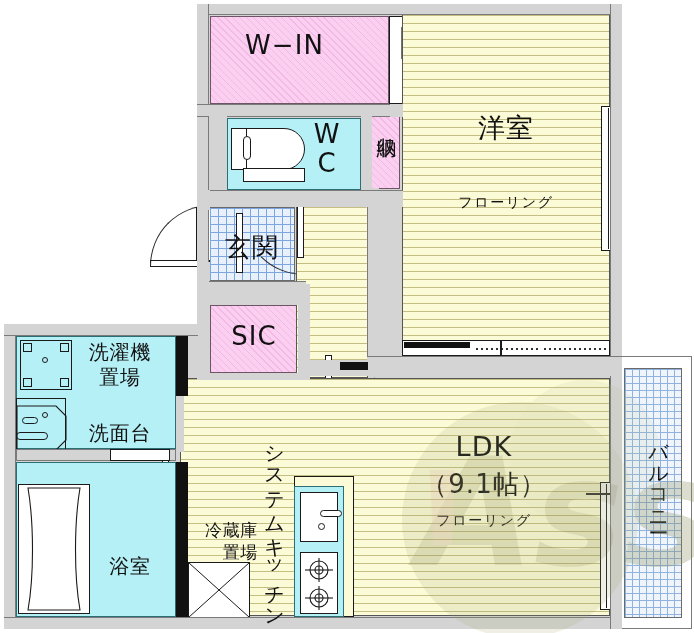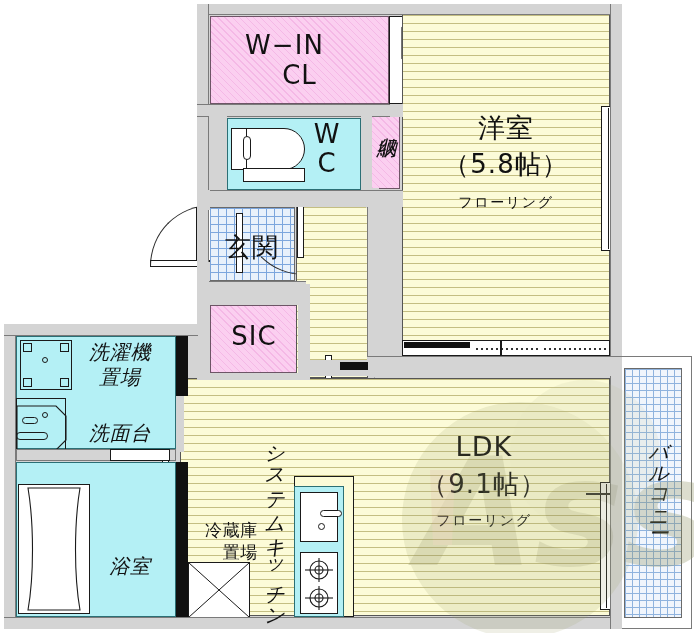--- a/index.html
+++ b/index.html
@@ -75,21 +75,21 @@
   .lbl.vert{
     writing-mode:vertical-rl;
     text-orientation:upright;
     white-space:nowrap;
     letter-spacing:.02em;
   }
   .t-room{font-size:27px;}
   .t-sub{font-size:26px;}
   .t-mat{font-size:14px;letter-spacing:.12em;}
   .t-big{font-size:26px;font-weight:400;}
-  .t-mid{font-size:20px;font-style:italic;}
+  .t-mid{font-size:20px;}
   .t-sm{font-size:17px;text-align:right;}
   .t-wc{font-size:26px;line-height:1.0;}
 
   
   .fix{position:absolute;box-sizing:border-box;border:1px solid #1a1a1a;background:#ffffff;}
   .fix-t{position:absolute;box-sizing:border-box;border:1px solid #1a1a1a;background:transparent;}
 
   
   .arc{position:absolute;border:1px solid #2a2a2a;border-radius:50%;background:transparent;}
   .arc-br{border-color:transparent #2a2a2a #2a2a2a transparent;}
@@ -130,42 +130,40 @@
 
   <div class="abs wall-out" style="left:4px;top:324px;width:618px;height:305px;"></div>
 
   <div class="abs wall-out" style="left:614px;top:356px;width:78px;height:273px;background:#ffffff;"></div>
 
   <div class="abs balc" style="left:624px;top:368px;width:58px;height:250px;"></div>
   <div class="lbl vert t-mid" style="left:636px;top:430px;width:34px;">バルコニー</div>
 
   <div class="abs pink" style="left:210px;top:16px;width:179px;height:88px;"></div>
   <div class="lbl t-big" style="left:210px;top:31px;width:149px;">W−IN</div>
-  <div class="lbl t-big" style="left:210px;top:61px;width:179px;">CL</div>
 
   <div class="abs whitebox" style="left:389px;top:16px;width:14px;height:88px;"></div>
   <svg class="abs" style="left:402px;top:28px;width:22px;height:30px;overflow:visible;">
     <polygon points="0,0 20,15 0,30" fill="#ffffff" stroke="#1a1a1a" stroke-width="1.2"></polygon>
   </svg>
 
   <div class="abs cyan" style="left:227px;top:118px;width:134px;height:72px;"></div>
   <div class="lbl t-wc" style="left:305px;top:121px;width:44px;">W</div>
   <div class="lbl t-wc" style="left:305px;top:150px;width:44px;">C</div>
 
   <div class="fix" style="left:231px;top:128px;width:74px;height:42px;border-radius:0 26px 26px 0;"></div>
   <div class="fix" style="left:231px;top:128px;width:16px;height:42px;"></div>
   <div class="fix" style="left:243px;top:136px;width:8px;height:24px;border-radius:4px;"></div>
   <div class="fix" style="left:243px;top:168px;width:62px;height:14px;"></div>
 
   <div class="abs pink" style="left:371px;top:114px;width:29px;height:75px;"></div>
   <div class="lbl vert t-mid" style="left:374px;top:122px;width:24px;">収納</div>
 
   <div class="abs floor" style="left:402px;top:14px;width:208px;height:331px;"></div>
   <div class="lbl t-room" style="left:402px;top:113px;width:208px;">洋室</div>
-  <div class="lbl t-sub" style="left:402px;top:150px;width:208px;">（5.8帖）</div>
   <div class="lbl t-mat" style="left:402px;top:195px;width:208px;">フローリング</div>
 
   <div class="abs wall-white" style="left:601px;top:106px;width:16px;height:145px;"></div>
   <div class="abs" style="left:608px;top:108px;width:1px;height:141px;background:#1a1a1a;"></div>
 
   <div class="abs" style="left:402px;top:340px;width:208px;height:16px;background:#ffffff;border:1px solid #1a1a1a;"></div>
   <div class="abs wall-dark" style="left:404px;top:342px;width:66px;height:6px;"></div>
   <div class="abs dotline" style="left:476px;top:348px;width:62px;height:2px;"></div>
   <div class="abs dotline" style="left:544px;top:348px;width:64px;height:2px;"></div>
   <div class="abs" style="left:500px;top:340px;width:2px;height:16px;background:#1a1a1a;"></div>

